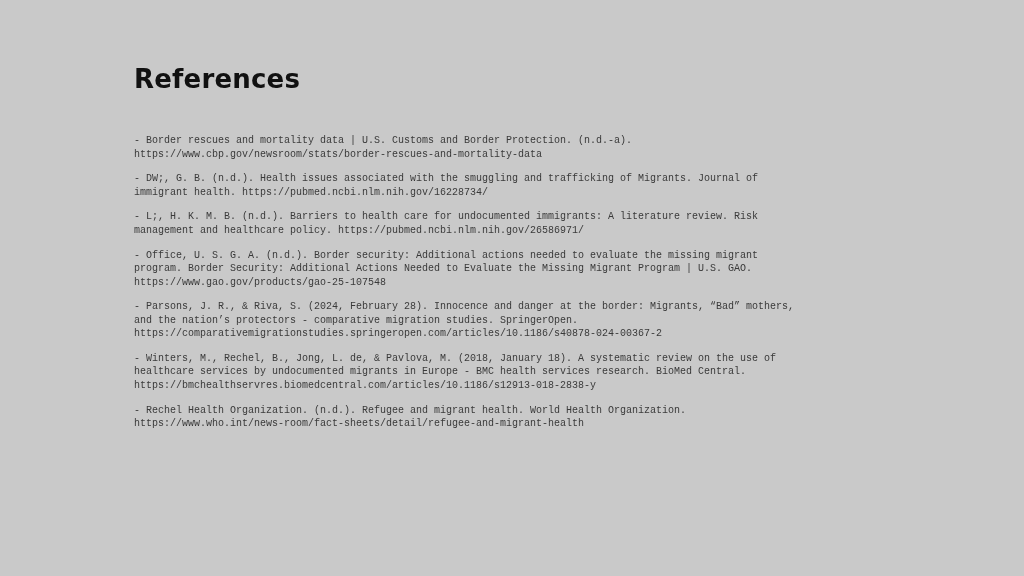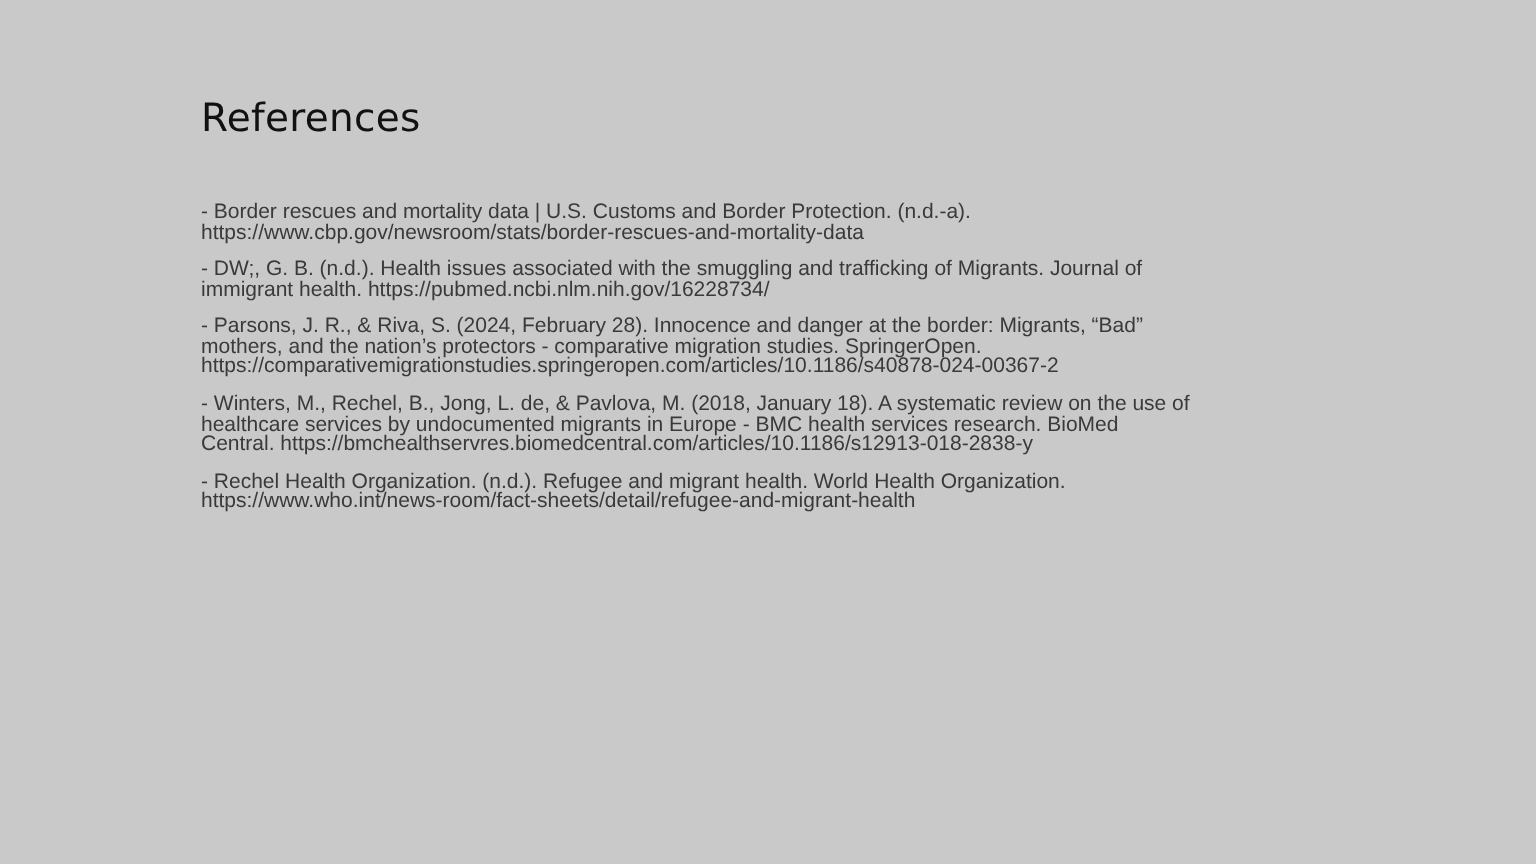--- a/index.html
+++ b/index.html
@@ -5,40 +5,42 @@
   html, body { margin:0; padding:0; }
   body {
     width:1024px; height:576px; overflow:hidden;
     background:#c9c9c9;
     font-family:"DejaVu Sans", sans-serif;
     position:relative;
   }
   .slide { position:absolute; left:0; top:0; width:1024px; height:576px; background:#c9c9c9; }
   .title {
     position:absolute; left:134px; top:64px;
-    font-size:26px; font-weight:normal; color:#111;
+    font-size:26px; font-weight:bold; color:#111;
     letter-spacing:0.2px;
     font-family:"DejaVu Sans", sans-serif;
   }
   .refs {
     position:absolute; left:134px; top:134px; width:662px;
     margin:0; padding:0; list-style:none;
   }
   .ref {
-    font-family:Liberation Sans, sans-serif;
-    font-size:14px; line-height:13.5px; color:#3a3a3a;
+    font-family:Liberation Mono, monospace;
+    font-size:10px; line-height:13.5px; color:#3a3a3a;
     margin:0 0 11.2px 0;
     word-break:break-word;
   }
 </style>
 </head>
 <body>
 
 <div class="slide">
   <div class="title">References</div>
   <ul class="refs">
     <li class="ref">- Border rescues and mortality data | U.S. Customs and Border Protection. (n.d.-a). https://www.cbp.gov/newsroom/stats/border-rescues-and-mortality-data</li>
     <li class="ref">- DW;, G. B. (n.d.). Health issues associated with the smuggling and trafficking of Migrants. Journal of immigrant health. https://pubmed.ncbi.nlm.nih.gov/16228734/</li>
+    <li class="ref">- L;, H. K. M. B. (n.d.). Barriers to health care for undocumented immigrants: A literature review. Risk management and healthcare policy. https://pubmed.ncbi.nlm.nih.gov/26586971/</li>
+    <li class="ref">- Office, U. S. G. A. (n.d.). Border security: Additional actions needed to evaluate the missing migrant program. Border Security: Additional Actions Needed to Evaluate the Missing Migrant Program | U.S. GAO. https://www.gao.gov/products/gao-25-107548</li>
     <li class="ref">- Parsons, J. R., &amp; Riva, S. (2024, February 28). Innocence and danger at the border: Migrants, “Bad” mothers, and the nation’s protectors - comparative migration studies. SpringerOpen. https://comparativemigrationstudies.springeropen.com/articles/10.1186/s40878-024-00367-2</li>
     <li class="ref">- Winters, M., Rechel, B., Jong, L. de, &amp; Pavlova, M. (2018, January 18). A systematic review on the use of healthcare services by undocumented migrants in Europe - BMC health services research. BioMed Central. https://bmchealthservres.biomedcentral.com/articles/10.1186/s12913-018-2838-y</li>
     <li class="ref">- Rechel Health Organization. (n.d.). Refugee and migrant health. World Health Organization. https://www.who.int/news-room/fact-sheets/detail/refugee-and-migrant-health</li>
   </ul>
 </div>
 
 </body></html>

